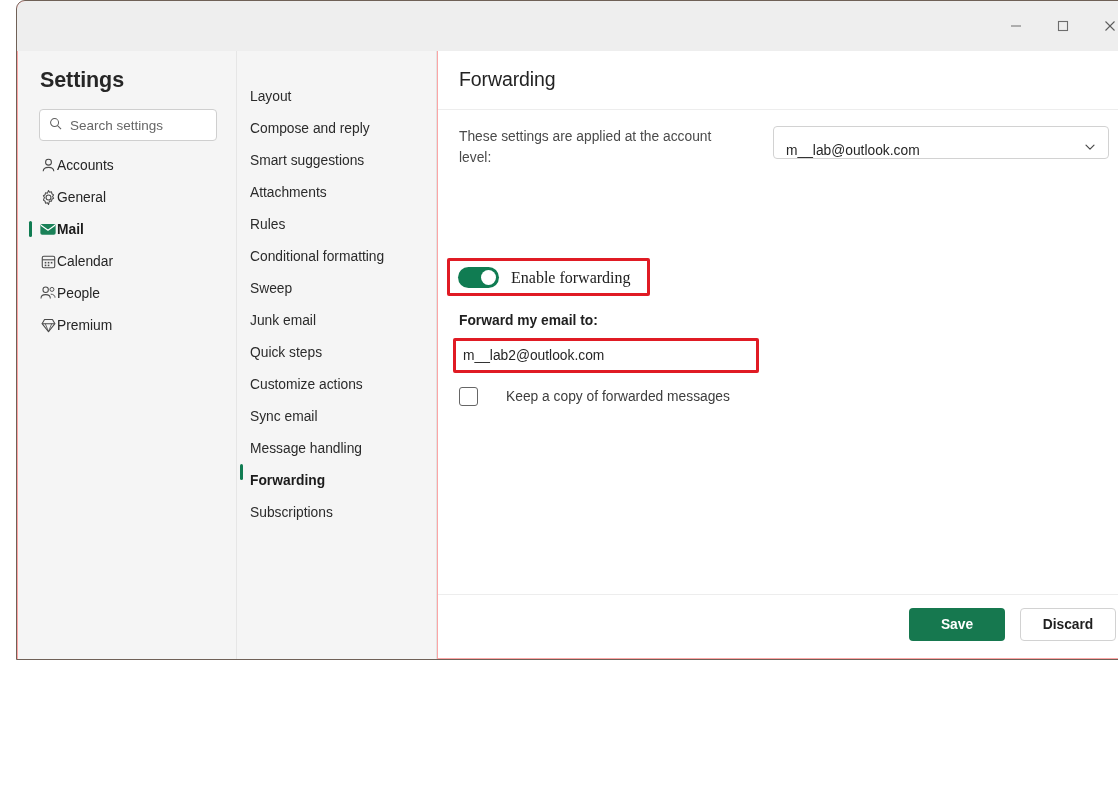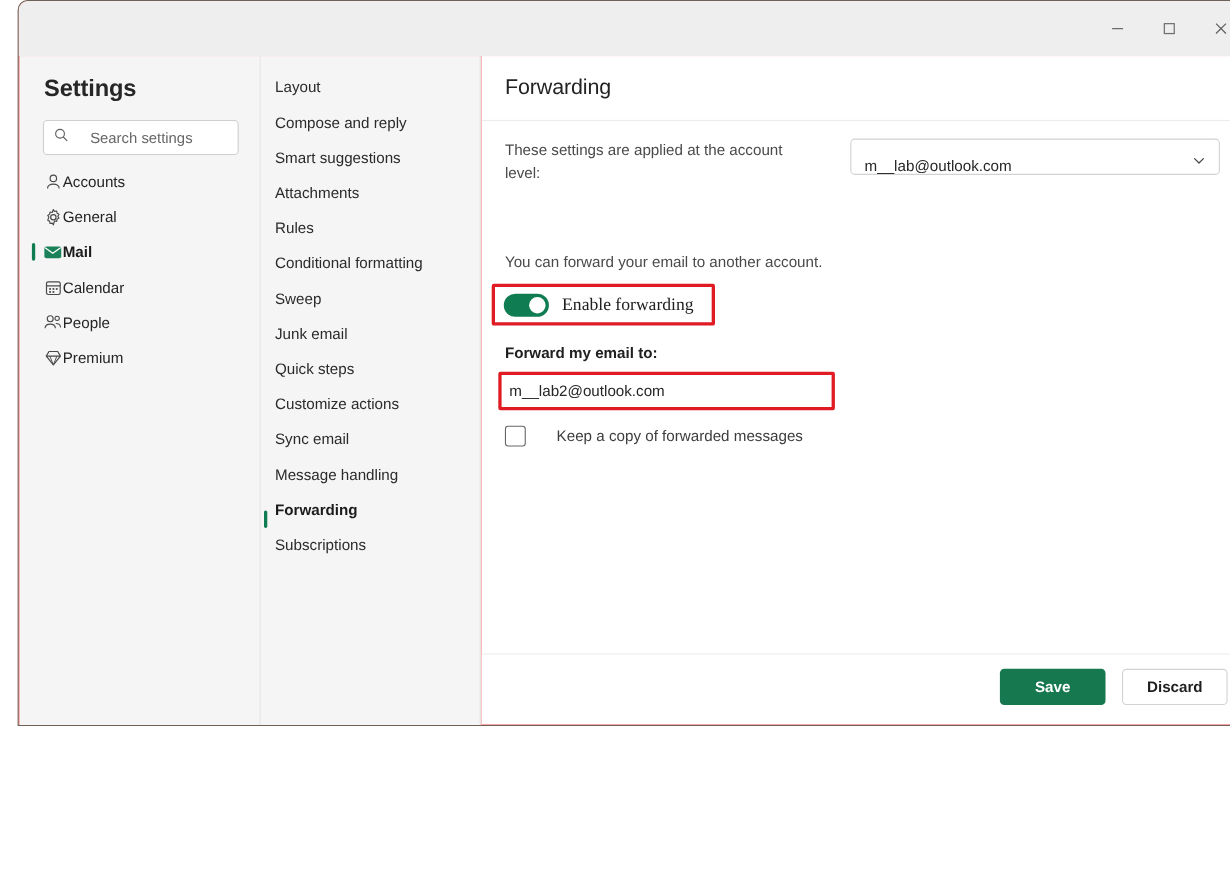--- a/index.html
+++ b/index.html
@@ -79,21 +79,21 @@
     top: 58px;
     width: 178px;
     height: 32px;
     box-sizing: border-box;
     background: #ffffff;
     border: 1px solid #cfcfcf;
     border-radius: 4px;
     display: flex;
     align-items: center;
     padding: 0 9px;
-    gap: 20px;
+    gap: 8px;
   }
   .searchbox .ph {
     font-size: 13.5px;
     color: #666666;
     white-space: nowrap;
   }
   .navlist {
     position: absolute;
     left: 0;
     top: 98px;
@@ -143,21 +143,21 @@
     height: 761px;
     background: #f5f5f5;
     border-right: 1px solid #e3e3e3;
     box-sizing: border-box;
     padding-top: 21px;
   }
   .subitem {
     position: relative;
     height: 32px;
     display: flex;
-    align-items: flex-start;
+    align-items: flex-end;
     padding-left: 13px;
     cursor: default;
   }
   .subitem .label {
     font-size: 13.8px;
     color: #2b2b2b;
     white-space: nowrap;
   }
   .subitem.active .label { font-weight: bold; color: #1b1b1b; }
   .subitem.active::before {
@@ -566,21 +566,20 @@
         <div class="account-select">
           <span class="val">m__lab@outlook.com</span>
           <span>
             <svg width="14" height="14" viewBox="0 0 14 14" aria-hidden="true">
               <path d="M3 5.2L7 9.2l4-4" fill="none" stroke="#4a4a4a" stroke-width="1.2" stroke-linecap="round" stroke-linejoin="round"></path>
             </svg>
           </span>
         </div>
       </div>
 
-      <div class="desc">You can forward your email to another account.</div>
 
       <div class="toggle-hl"></div>
       <div class="toggle-row">
         <span class="switch">
           <span class="knob"></span>
         </span>
         <span class="toggle-text">Enable forwarding</span>
       </div>
 
       <div class="field-label">Forward my email to:</div>

